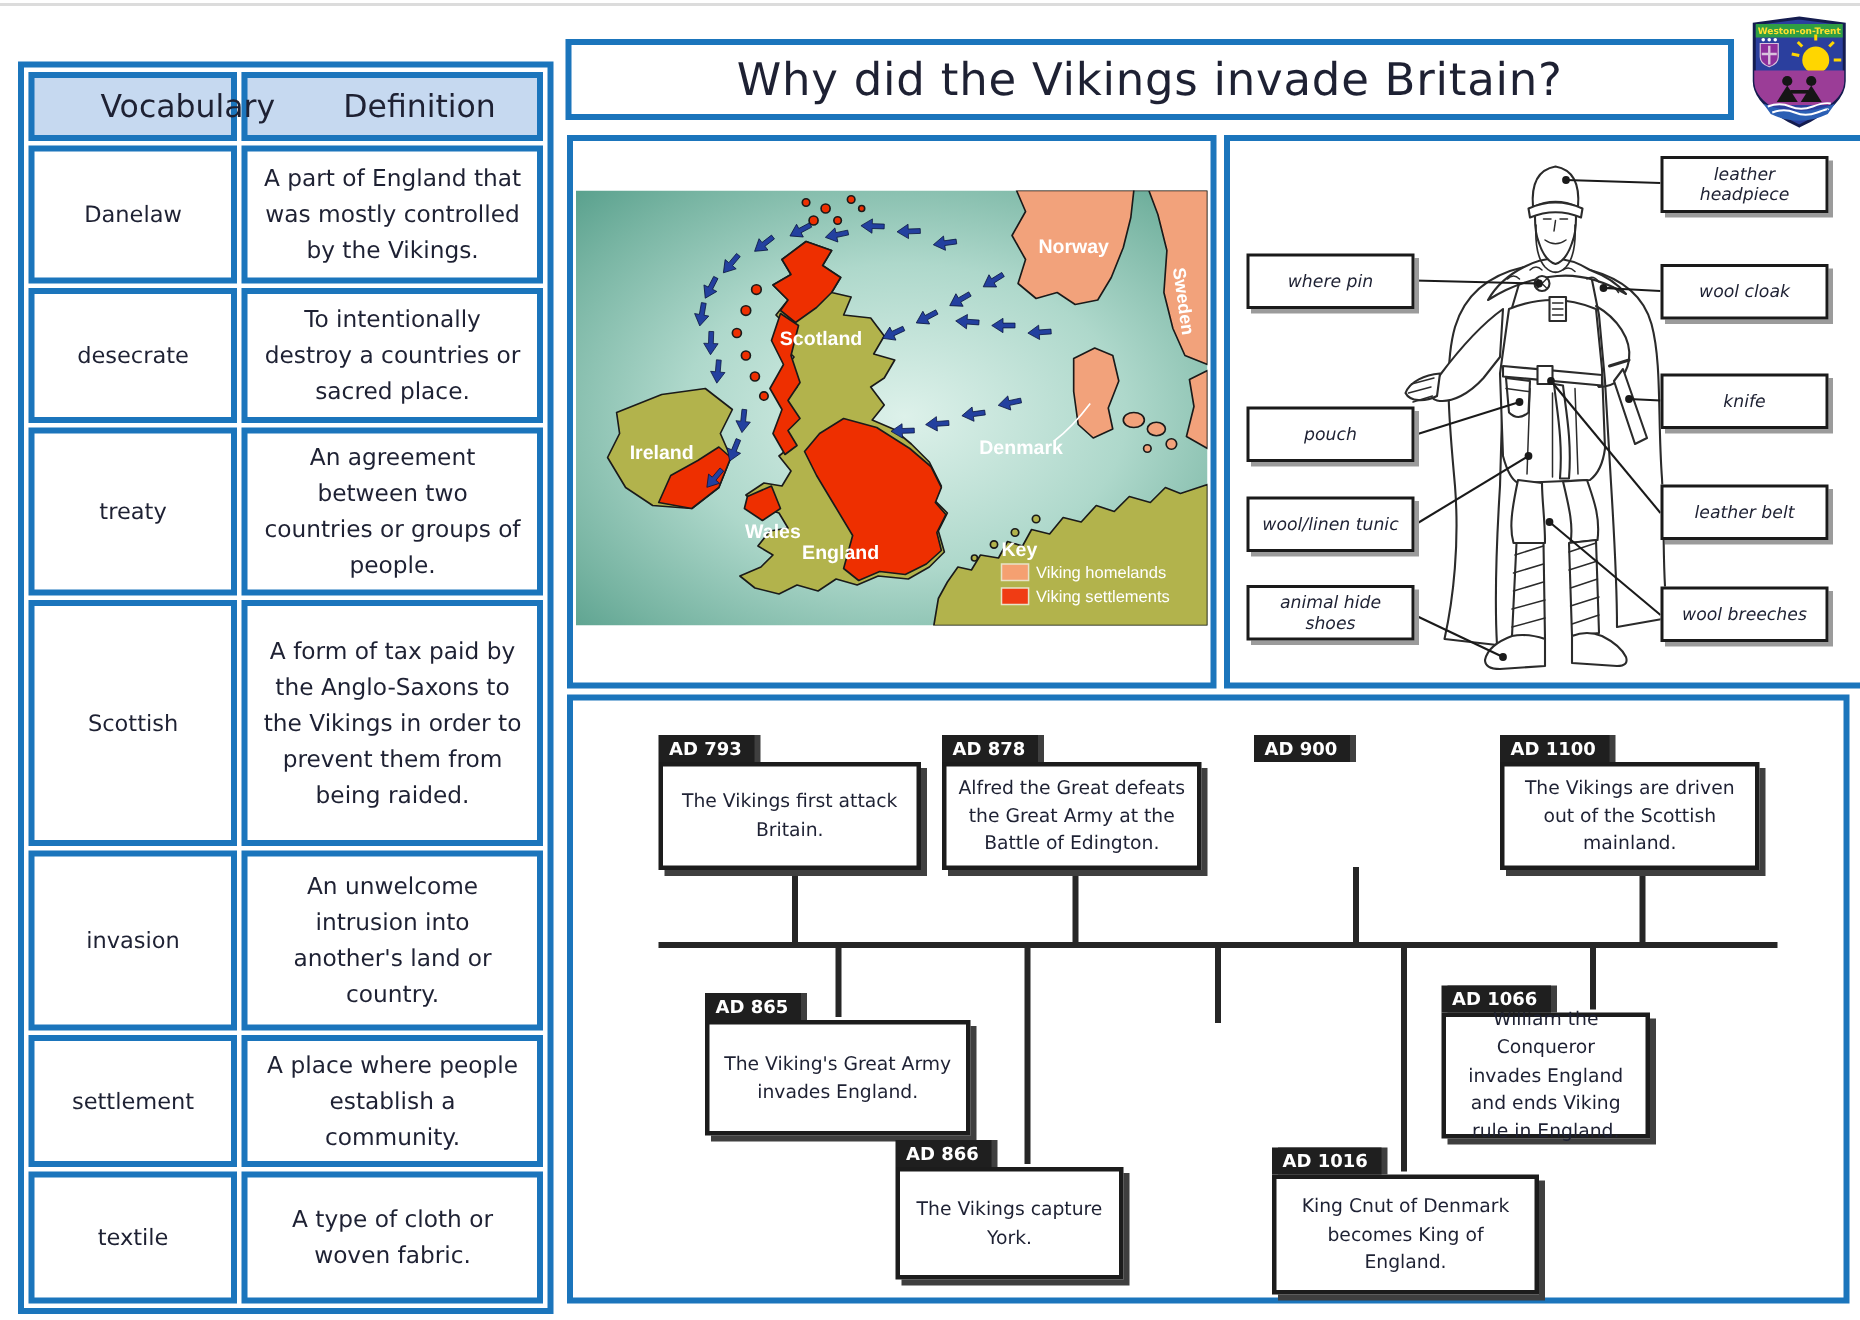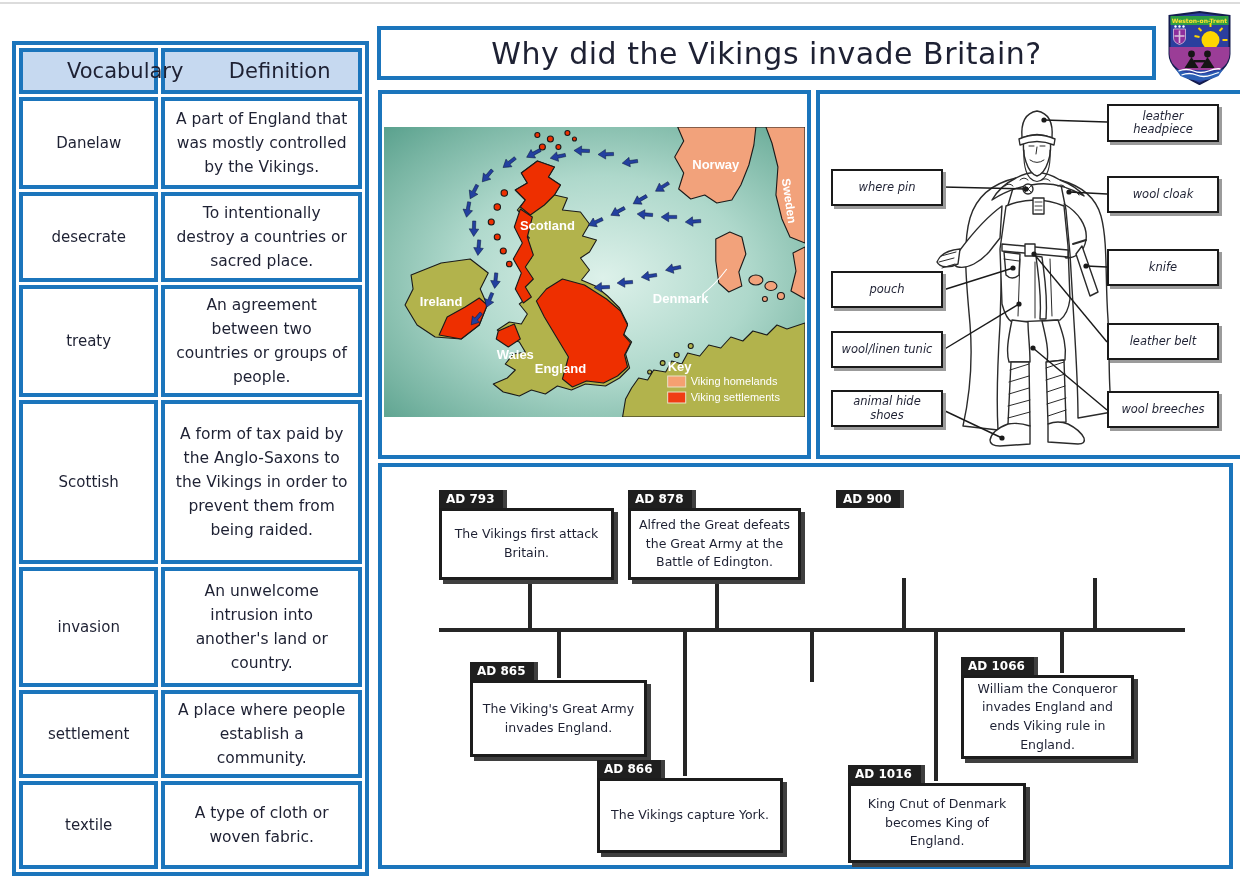--- a/index.html
+++ b/index.html
@@ -363,29 +363,33 @@
     <div class="tl-tab">AD 793</div>
     <div class="tl-body" style="width:175px;height:72px">The Vikings first attack Britain.</div>
   </div>
   <div class="tl-box" style="left:246px;top:21px">
     <div class="tl-tab">AD 878</div>
     <div class="tl-body" style="width:173px;height:72px">Alfred the Great defeats the Great Army at the Battle of Edington.</div>
   </div>
   <div class="tl-box" style="left:454px;top:21px">
     <div class="tl-tab">AD 900</div>
   </div>
+  <div class="tl-box" style="left:618px;top:21px">
+    <div class="tl-tab">AD 1100</div>
+    <div class="tl-body" style="width:173px;height:72px">The Vikings are driven out of the Scottish mainland.</div>
+  </div>
   <div class="tl-box" style="left:88px;top:193px">
     <div class="tl-tab">AD 865</div>
     <div class="tl-body" style="width:177px;height:77px">The Viking's Great Army invades England.</div>
   </div>
   <div class="tl-box" style="left:579px;top:188px">
     <div class="tl-tab">AD 1066</div>
-    <div class="tl-body" style="width:173px;height:84px">William the Conqueror invades England and ends Viking rule in England.</div>
+    <div class="tl-body" style="width:139px;height:84px">William the Conqueror invades England and ends Viking rule in England.</div>
   </div>
   <div class="tl-box" style="left:215px;top:291px">
     <div class="tl-tab">AD 866</div>
-    <div class="tl-body" style="width:186px;height:75px">The Vikings capture York.</div>
+    <div class="tl-body" style="width:152px;height:75px">The Vikings capture York.</div>
   </div>
   <div class="tl-box" style="left:466px;top:296px">
     <div class="tl-tab">AD 1016</div>
     <div class="tl-body" style="width:178px;height:80px">King Cnut of Denmark becomes King of England.</div>
   </div>
 </div>
 
 </body></html>

